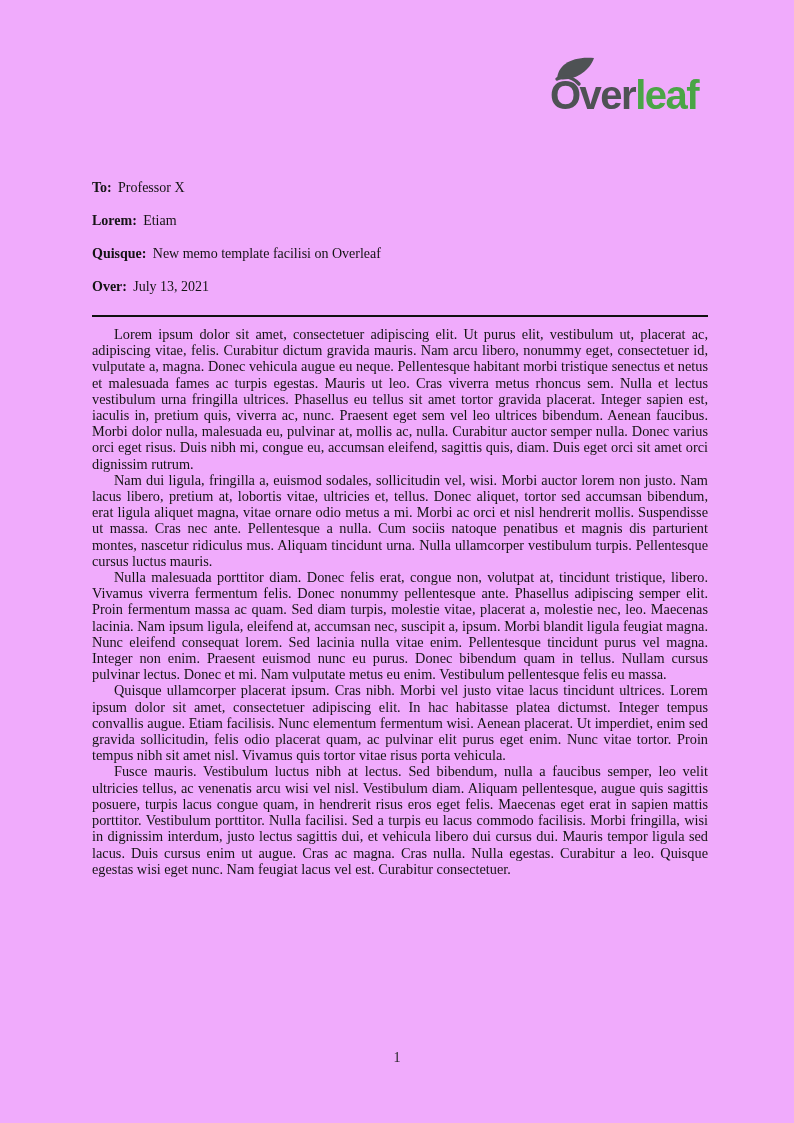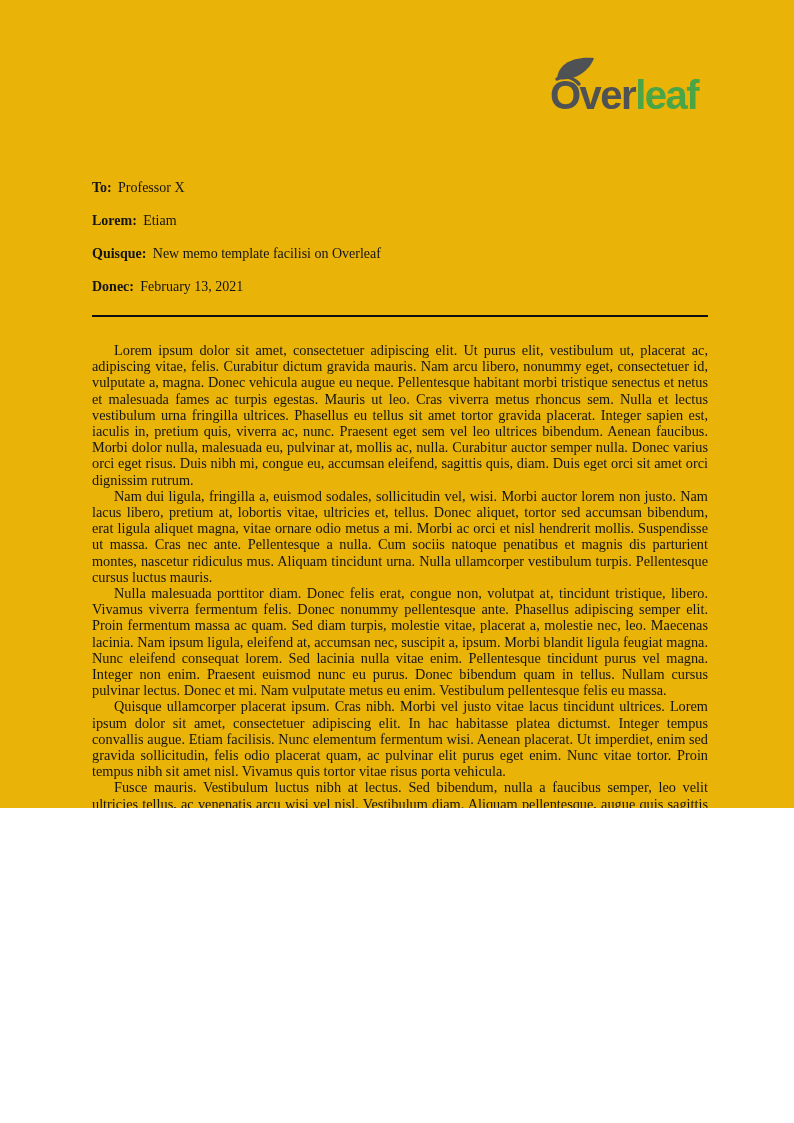--- a/index.html
+++ b/index.html
@@ -1,21 +1,21 @@
 <!DOCTYPE html>
 <html lang="en"><head>
 <meta charset="utf-8">
 <style>
   html, body { margin: 0; padding: 0; background: #ffffff; }
   .page {
     position: relative;
     width: 794px;
-    height: 808px;
+    height: 1123px;
     margin: 0 auto;
-    background: #eab308;
+    background: #f0abfc;
     font-family: "Liberation Serif", serif;
     color: #141414;
     overflow: hidden;
   }
 
   
   .logo {
     position: absolute;
     top: 54px;
     right: 82px;
@@ -45,21 +45,21 @@
     top: 315px;
     left: 92px;
     width: 616px;
     height: 2px;
     background: #101010;
   }
 
   
   .body-text {
     position: absolute;
-    top: 342px;
+    top: 326px;
     left: 92px;
     width: 616px;
     font-size: 14.3px;
     line-height: 16.2px;
     text-align: justify;
   }
   .body-text p {
     margin: 0;
     text-indent: 22px;
   }
@@ -94,21 +94,21 @@
     <div class="memo-field">
       <span class="label">To:</span><span class="value">Professor X</span>
     </div>
     <div class="memo-field">
       <span class="label">Lorem:</span><span class="value">Etiam</span>
     </div>
     <div class="memo-field">
       <span class="label">Quisque:</span><span class="value">New memo template facilisi on Overleaf</span>
     </div>
     <div class="memo-field">
-      <span class="label">Donec:</span><span class="value">February 13, 2021</span>
+      <span class="label">Over:</span><span class="value">July 13, 2021</span>
     </div>
   </div>
 
   <div class="divider"></div>
 
   <div class="body-text">
     <p>Lorem ipsum dolor sit amet, consectetuer adipiscing elit. Ut purus elit, vestibulum ut, placerat ac, adipiscing vitae, felis. Curabitur dictum gravida mauris. Nam arcu libero, nonummy eget, consectetuer id, vulputate a, magna. Donec vehicula augue eu neque. Pellentesque habitant morbi tristique senectus et netus et malesuada fames ac turpis egestas. Mauris ut leo. Cras viverra metus rhoncus sem. Nulla et lectus vestibulum urna fringilla ultrices. Phasellus eu tellus sit amet tortor gravida placerat. Integer sapien est, iaculis in, pretium quis, viverra ac, nunc. Praesent eget sem vel leo ultrices bibendum. Aenean faucibus. Morbi dolor nulla, malesuada eu, pulvinar at, mollis ac, nulla. Curabitur auctor semper nulla. Donec varius orci eget risus. Duis nibh mi, congue eu, accumsan eleifend, sagittis quis, diam. Duis eget orci sit amet orci dignissim rutrum.</p>
     <p>Nam dui ligula, fringilla a, euismod sodales, sollicitudin vel, wisi. Morbi auctor lorem non justo. Nam lacus libero, pretium at, lobortis vitae, ultricies et, tellus. Donec aliquet, tortor sed accumsan bibendum, erat ligula aliquet magna, vitae ornare odio metus a mi. Morbi ac orci et nisl hendrerit mollis. Suspendisse ut massa. Cras nec ante. Pellentesque a nulla. Cum sociis natoque penatibus et magnis dis parturient montes, nascetur ridiculus mus. Aliquam tincidunt urna. Nulla ullamcorper vestibulum turpis. Pellentesque cursus luctus mauris.</p>
     <p>Nulla malesuada porttitor diam. Donec felis erat, congue non, volutpat at, tincidunt tristique, libero. Vivamus viverra fermentum felis. Donec nonummy pellentesque ante. Phasellus adipiscing semper elit. Proin fermentum massa ac quam. Sed diam turpis, molestie vitae, placerat a, molestie nec, leo. Maecenas lacinia. Nam ipsum ligula, eleifend at, accumsan nec, suscipit a, ipsum. Morbi blandit ligula feugiat magna. Nunc eleifend consequat lorem. Sed lacinia nulla vitae enim. Pellentesque tincidunt purus vel magna. Integer non enim. Praesent euismod nunc eu purus. Donec bibendum quam in tellus. Nullam cursus pulvinar lectus. Donec et mi. Nam vulputate metus eu enim. Vestibulum pellentesque felis eu massa.</p>
     <p>Quisque ullamcorper placerat ipsum. Cras nibh. Morbi vel justo vitae lacus tincidunt ultrices. Lorem ipsum dolor sit amet, consectetuer adipiscing elit. In hac habitasse platea dictumst. Integer tempus convallis augue. Etiam facilisis. Nunc elementum fermentum wisi. Aenean placerat. Ut imperdiet, enim sed gravida sollicitudin, felis odio placerat quam, ac pulvinar elit purus eget enim. Nunc vitae tortor. Proin tempus nibh sit amet nisl. Vivamus quis tortor vitae risus porta vehicula.</p>

